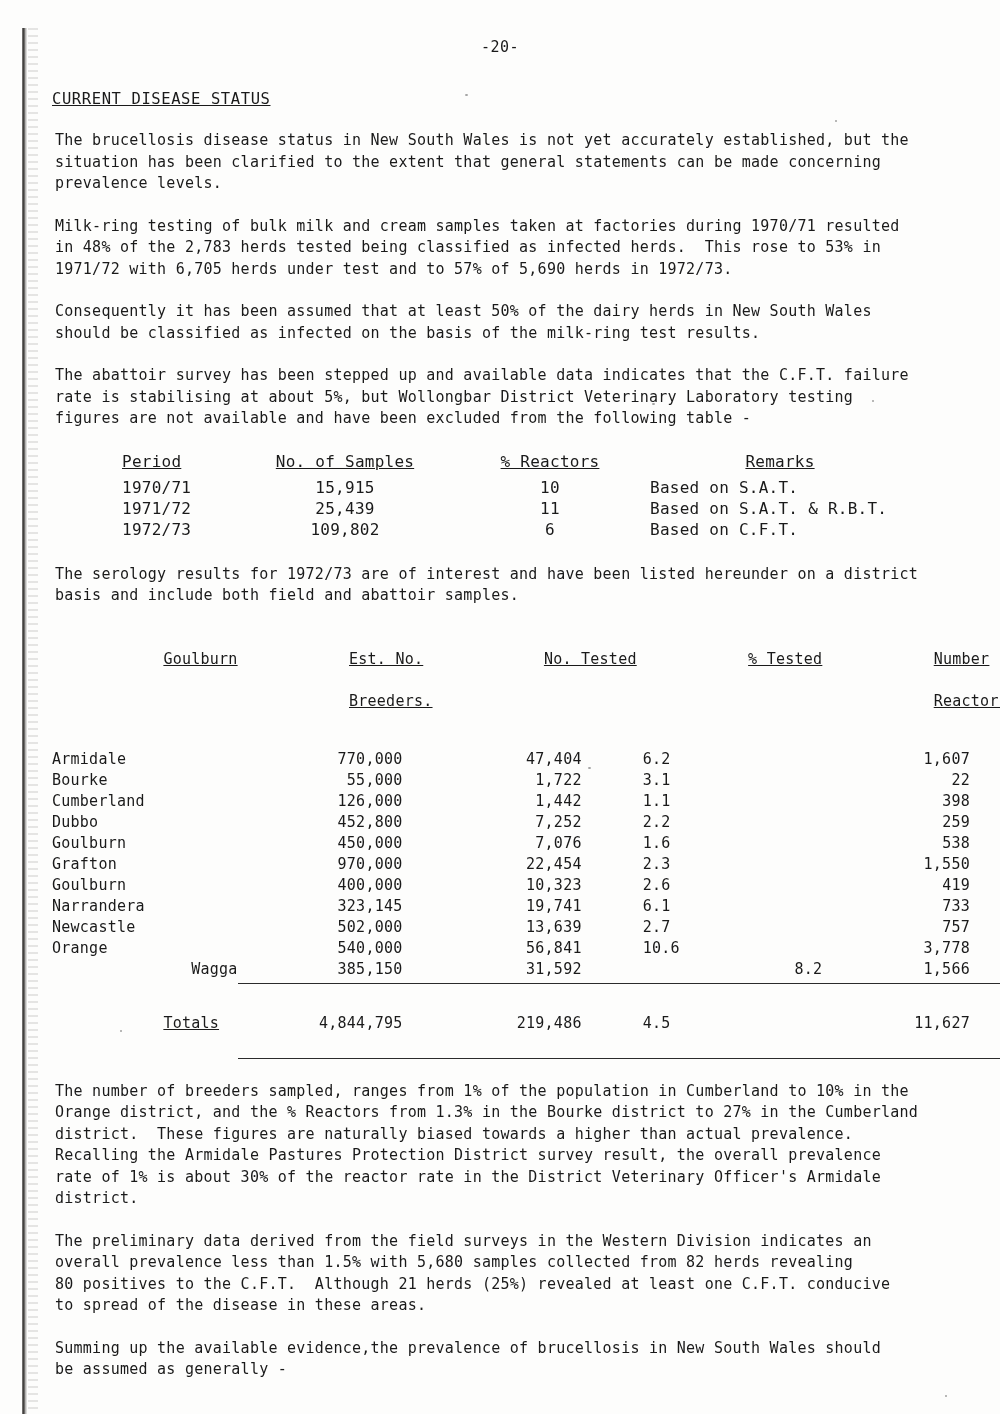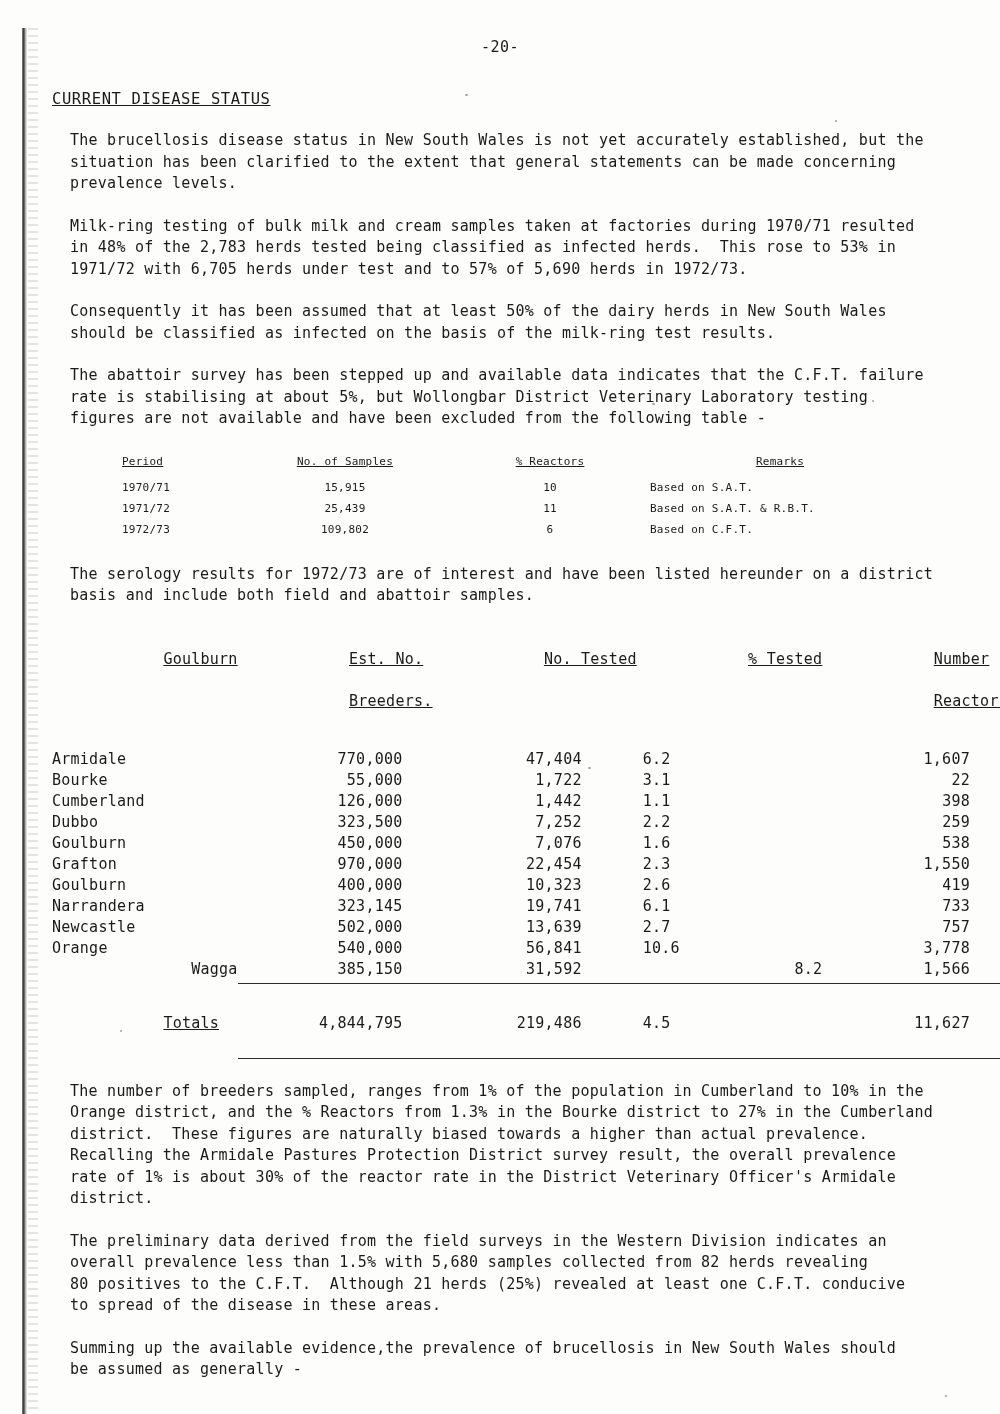--- a/index.html
+++ b/index.html
@@ -71,30 +71,30 @@
     font-size: 15.5px;
     letter-spacing: 0.6px;
     text-decoration: underline;
     margin: 0 0 22px 0;
     white-space: pre;
   }
 
   p.para {
     font-size: 15px;
     line-height: 21.5px;
-    margin: 0 0 21px 18px;
+    margin: 0 0 21px 3px;
     white-space: pre-wrap;
     letter-spacing: 0.25px;
   }
 
   
   .tbl1 {
     margin: 4px 0 24px 70px;
     border-collapse: collapse;
-    font-size: 11px;
+    font-size: 16px;
     line-height: 21px;
     letter-spacing: 0.25px;
   }
   .tbl1 th {
     font-weight: normal;
     text-decoration: underline;
     padding: 0 0 5px 0;
     white-space: pre;
   }
   .tbl1 td { padding: 0; white-space: pre; }
@@ -257,21 +257,21 @@
         <tr>
           <td class="c-district">Cumberland</td>
           <td class="c-breeders">126,000</td>
           <td class="c-tested">1,442</td>
           <td class="c-pct">1.1</td>
           <td class="c-number">398</td>
 
         </tr>
         <tr>
           <td class="c-district">Dubbo</td>
-          <td class="c-breeders">323,500</td>
+          <td class="c-breeders">452,800</td>
           <td class="c-tested">7,252</td>
           <td class="c-pct">2.2</td>
           <td class="c-number">259</td>
 
         </tr>
         <tr>
           <td class="c-district">Goulburn</td>
           <td class="c-breeders">450,000</td>
           <td class="c-tested">7,076</td>
           <td class="c-pct">1.6</td>

